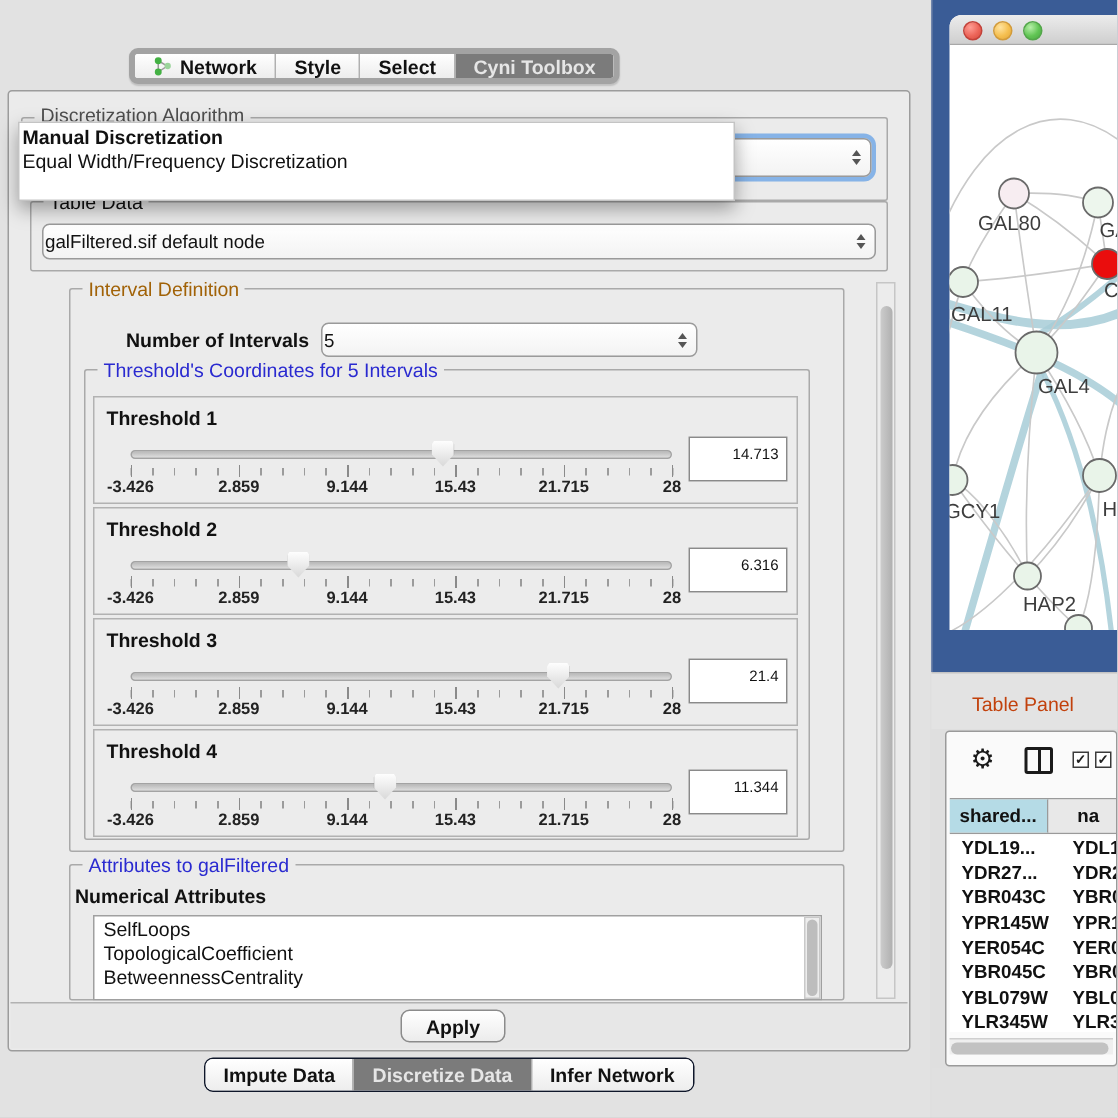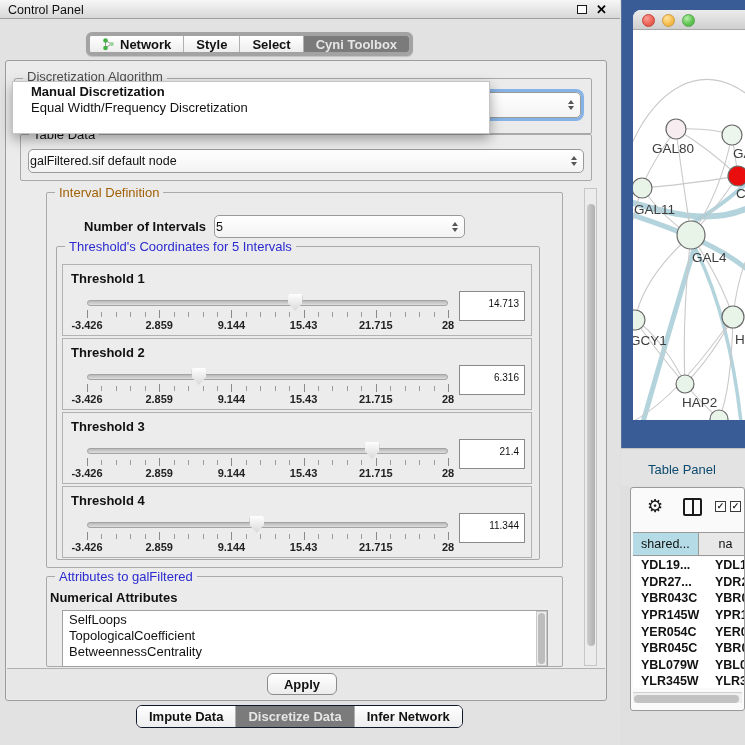--- a/index.html
+++ b/index.html
@@ -36,21 +36,21 @@
     border-radius:5px;font-size:12.5px;display:flex;align-items:center;padding-left:1px}
   .focusring{box-shadow:0 0 0 3px rgba(100,160,230,.75)}
   .spin{position:absolute;right:6px;top:50%;transform:translateY(-50%);display:flex;flex-direction:column;gap:2px}
   .spin i{width:0;height:0;border:3.5px solid transparent}
   .spin i.u{border-bottom:4px solid #555;border-top:none}
   .spin i.d{border-top:4px solid #555;border-bottom:none}
 
   .popup{position:absolute;left:12px;top:81px;width:478px;height:53px;background:#fff;
     border:1px solid #c4c4c4;box-shadow:0 5px 12px rgba(0,0,0,.35);z-index:6;padding-top:2px}
   .popup .ph{height:16px;line-height:15px;text-align:center;color:#b4b4b4;font-size:12.5px}
-  .popup .opt{height:16px;line-height:16px;font-size:13px;padding-left:18px;white-space:nowrap}
+  .popup .opt{height:16px;line-height:16px;font-size:13px;padding-left:2px;white-space:nowrap}
   .popup .opt.b{font-weight:bold}
 
   .lbl-bold{position:absolute;font-size:13px;font-weight:bold;white-space:nowrap}
 
   
   .tstack{position:absolute;left:62px;top:264px;width:470px}
   .tbox{position:relative;width:470px;height:72px;background:#ececec;border:1px solid #b2b2b2;margin-bottom:2px}
   .tlabel{position:absolute;left:8px;top:6px;font-size:13px;font-weight:bold}
   .sarea{position:absolute;left:24px;top:32px;width:362px;height:36px}
   .strack{position:absolute;left:0;top:3px;width:361px;height:6px;border-radius:3px;
@@ -92,54 +92,49 @@
   .mac-titlebar{position:absolute;left:0;top:0;width:100%;height:20px;
     background:linear-gradient(#ececec,#cfcfcf);border-bottom:1px solid #a8a8a8}
   .tl{position:absolute;top:4px;width:13px;height:13px;border-radius:50%}
   .tl.r{left:9px;background:radial-gradient(circle at 35% 30%,#ff9d94,#ec6559 55%,#d4483c);border:.5px solid #c2423a}
   .tl.y{left:29px;background:radial-gradient(circle at 35% 30%,#ffe3a0,#f5bf4f 55%,#e0a53a);border:.5px solid #d29b3b}
   .tl.g{left:49px;background:radial-gradient(circle at 35% 30%,#b7efa9,#61c554 55%,#4aa743);border:.5px solid #53a64a}
   #net{position:absolute;left:633px;top:30px;width:112px;height:390px}
   .nlabel{font-size:13.5px;fill:#3d3d3d;font-family:"Liberation Sans",sans-serif}
 
   .tp-titlebar{position:absolute;left:621px;top:448px;width:124px;height:38px;background:#e3e3e3;border-top:1px solid #c4c4c4}
-  .tp-title{position:absolute;left:27px;top:13px;font-size:13px;color:#0c4a6e}
+  .tp-title{position:absolute;left:27px;top:13px;font-size:13px;color:#c2410c}
 
   .tp-panel{position:absolute;left:630px;top:487px;width:115px;height:224px;background:#fafafa;
     border:1px solid #9a9a9a;border-radius:3px;overflow:hidden}
   .tp-toolbar{position:absolute;left:0;top:0;width:100%;height:38px}
   .gear-icon{position:absolute;left:16px;top:7px;font-size:18px;color:#1a1a1a}
   .split-icon{position:absolute;left:52px;top:10px;width:19px;height:18px;border:2px solid #1a1a1a;border-radius:2px}
   .split-icon::after{content:"";position:absolute;left:6.5px;top:0;width:2px;height:14px;background:#1a1a1a}
   .chk{position:absolute;top:13px;width:11px;height:11px;border:1.5px solid #3a3a3a;background:#fff;font-size:9px;
     line-height:9px;text-align:center;color:#222;font-weight:bold}
   .tp-table{position:absolute;left:2px;top:44px;width:120px;height:156px;overflow:hidden}
   .tp-head{display:flex;height:24px;border-top:1px solid #9a9a9a;border-bottom:1px solid #9a9a9a}
-  .tp-hc{font-size:12.5px;font-weight:400;display:flex;align-items:center;justify-content:center;border-right:1px solid #9a9a9a}
+  .tp-hc{font-size:12.5px;font-weight:700;display:flex;align-items:center;justify-content:center;border-right:1px solid #9a9a9a}
   .tp-hc.c1{width:73px;background:#b5dbe6}
   .tp-hc.c2{width:60px;background:#e8e8e8}
   .tp-rows{position:absolute;left:0;top:25px;width:140px;height:131px;overflow:hidden;background:#fff}
   .tp-row{display:flex;height:16.6px;font-size:12.5px;font-weight:600;align-items:center}
   .tp-c1{width:73px;padding-left:8px}
   .tp-c2{width:60px;padding-left:9px}
   .hscroll{position:absolute;left:2px;top:204px;width:109px;height:11px;background:#efefef;border-top:1px solid #cfcfcf}
   .hscroll .th{position:absolute;left:1px;top:1.5px;width:105px;height:8px;border-radius:4px;background:#c2c2c2}
   .below-tp{position:absolute;left:621px;top:712px;width:124px;height:33px;background:#e0e0e0}
 </style>
 </head>
 <body>
 
 <div class="screen">
 
   <div class="cp">
-    <div class="cp-titlebar">
-      <span class="cp-title">Control Panel</span>
-      <span class="float-icon"></span>
-      <span class="close-icon">✕</span>
-    </div>
 
     <div class="top-tabs">
         <div class="tab">
           <span class="net-ic">
             <svg width="13" height="14" viewBox="0 0 13 14">
               <path d="M3.5 3.5 L9.5 7 L3.5 11" stroke="#9a9a9a" fill="none"></path>
               <line x1="3.5" y1="3.5" x2="3.5" y2="11" stroke="#9a9a9a"></line>
               <circle cx="3.5" cy="3.5" r="2.3" fill="#43b143"></circle>
               <circle cx="3.5" cy="11" r="2.3" fill="#43b143"></circle>
               <circle cx="9.8" cy="7" r="2.1" fill="#9bd49b"></circle>

